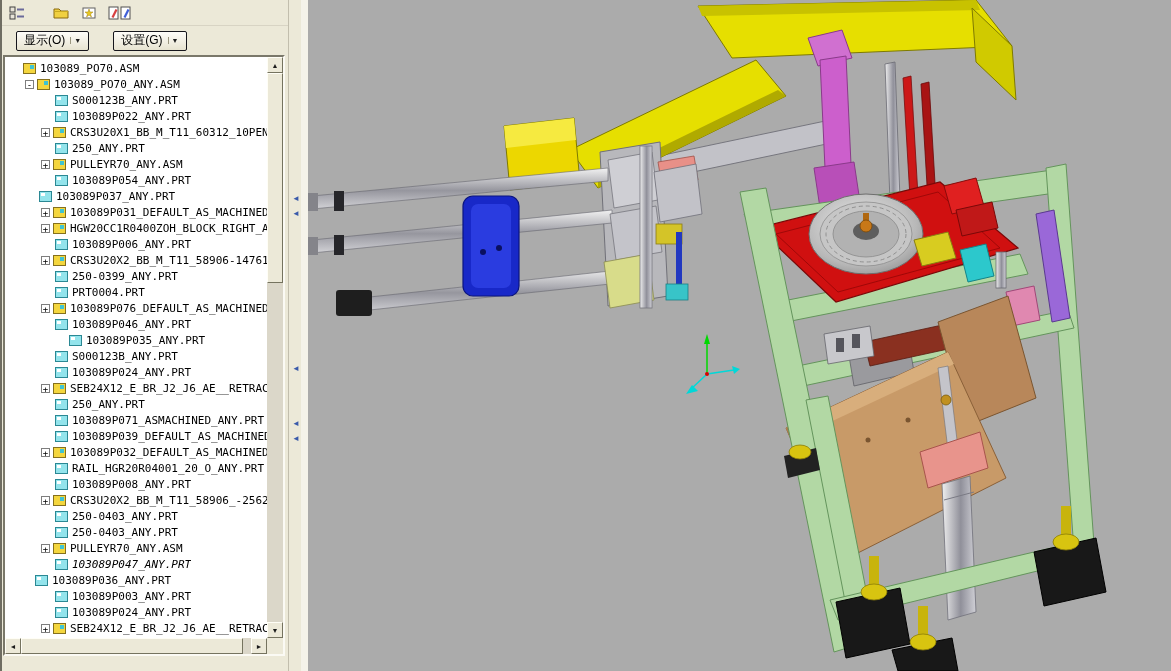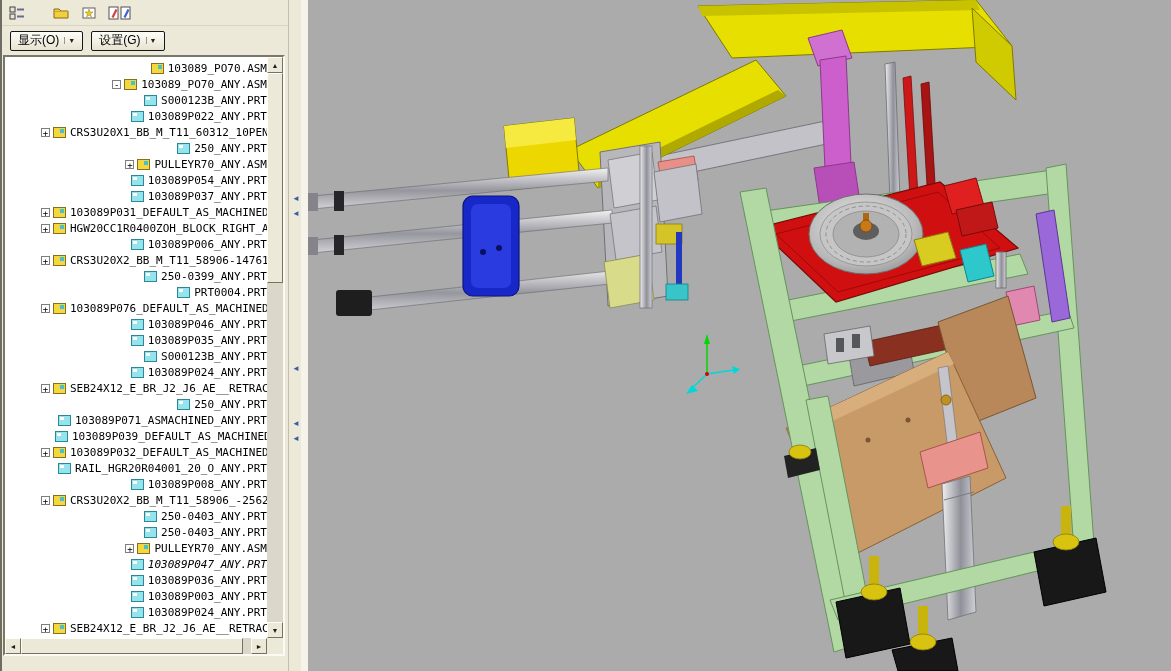--- a/index.html
+++ b/index.html
@@ -10,33 +10,33 @@
   .left-panel { position:absolute; left:0; top:0; width:288px; height:671px; background:#ece9d8; }
   .left-edge  { position:absolute; left:0; top:0; width:2px; height:671px; background:#6f6d62; }
 
   .toolbar { position:absolute; left:2px; top:0; right:0; height:26px;
              display:flex; align-items:center; gap:6px; padding-left:4px;
              border-bottom:1px solid #d8d4c4; }
   .tool-btn { height:22px; min-width:22px; display:flex; align-items:center; justify-content:center;
               border:1px solid transparent; }
   .tool-gap { width:10px; }
 
-  .tree-header { position:absolute; left:2px; top:27px; right:0; height:27px;
-                 display:flex; align-items:center; gap:8px; padding-left:8px; }
+  .tree-header { position:absolute; left:8px; top:27px; right:0; height:27px;
+                 display:flex; align-items:center; gap:24px; padding-left:8px; }
   .hdr-btn { height:20px; padding:0 7px; display:flex; align-items:center; gap:5px;
              background:linear-gradient(#fefdf9,#e7e3d0); border:1px solid #16161c; border-radius:2px;
              font-size:12px; color:#000; cursor:default; }
   .hdr-btn .dd { font-size:7px; color:#202020; padding-left:3px; border-left:1px solid #9a967f; }
 
   .tree-box { position:absolute; left:3px; top:55px; width:282px; height:601px; background:#fff;
               border:2px solid; border-color:#7a786a #fbfaf4 #fbfaf4 #7a786a; }
   .tree-content { position:absolute; left:0; top:0; right:16px; bottom:16px; overflow:hidden; padding-top:3px; }
 
   .tree-row { height:16px; display:flex; align-items:center; white-space:nowrap;
-              font-family:"DejaVu Sans Mono", monospace; font-size:11px; color:#000;justify-content:flex-end; }
+              font-family:"DejaVu Sans Mono", monospace; font-size:11px; color:#000; }
   .expander { flex:none; width:9px; height:9px; border:1px solid #7e7e7e; background:#fff;
               font:9px/8px "DejaVu Sans Mono",monospace; text-align:center; margin-right:3px; color:#000; }
   .exp-spacer { flex:none; width:14px; }
   .icon { flex:none; width:13px; height:11px; margin-right:4px; position:relative; }
   .icon.asm { background:#f4d63e; border:1px solid #85701d; }
   .icon.asm::after { content:""; position:absolute; right:1px; top:1px; width:4px; height:4px; background:#3fc3d2; }
   .icon.prt { background:#93e4ec; border:1px solid #2b8894; }
   .icon.prt::after { content:""; position:absolute; left:1px; top:1px; width:4px; height:3px; background:#ffffff; }
   .tree-label { overflow:hidden; }
 
@@ -172,21 +172,21 @@
         <div class="tree-row" style="padding-left: 36px;">
           <span class="exp-spacer"></span>
           <span class="icon prt"></span>
           <span class="tree-label">103089P006_ANY.PRT</span>
         </div>
         <div class="tree-row" style="padding-left: 36px;">
           <span class="expander">+</span>
           <span class="icon asm"></span>
           <span class="tree-label">CRS3U20X2_BB_M_T11_58906-147615.AS</span>
         </div>
-        <div class="tree-row" style="padding-left: 56px;">
+        <div class="tree-row" style="padding-left: 36px;">
           <span class="exp-spacer"></span>
           <span class="icon prt"></span>
           <span class="tree-label">250-0399_ANY.PRT</span>
         </div>
         <div class="tree-row" style="padding-left: 36px;">
           <span class="exp-spacer"></span>
           <span class="icon prt"></span>
           <span class="tree-label">PRT0004.PRT</span>
         </div>
         <div class="tree-row" style="padding-left: 36px;">

